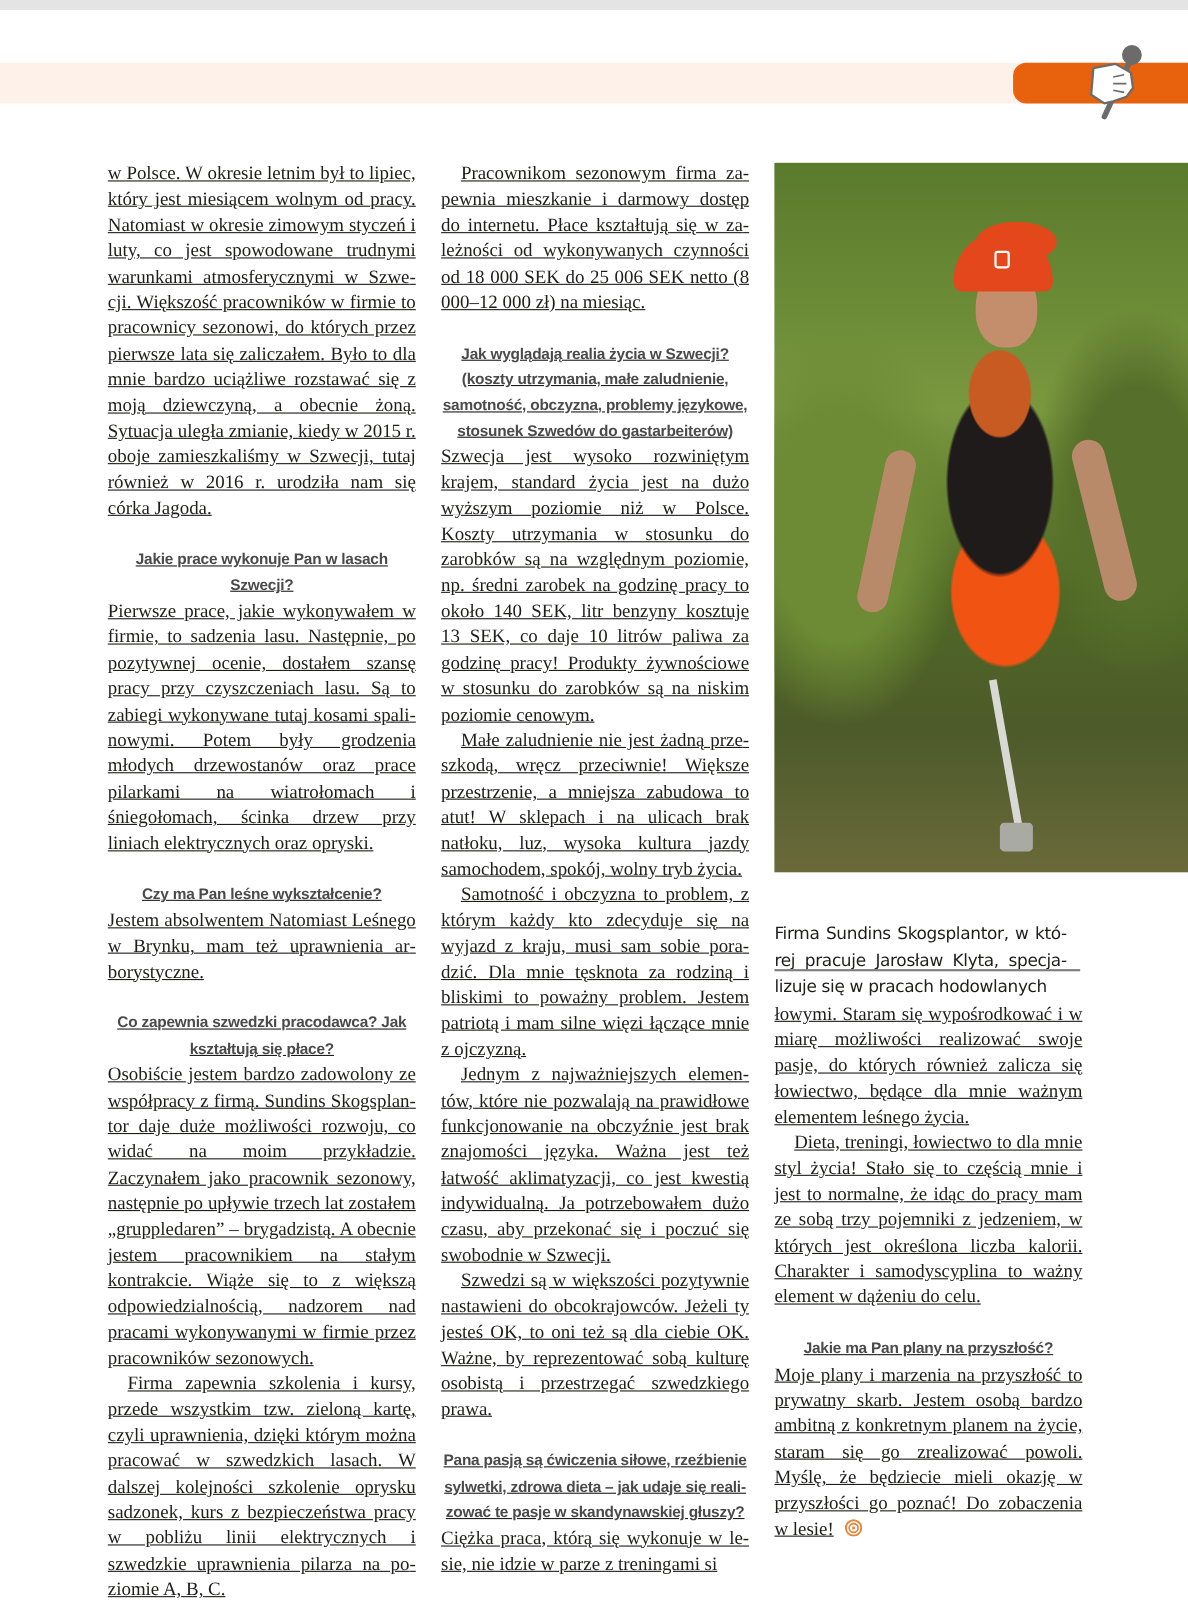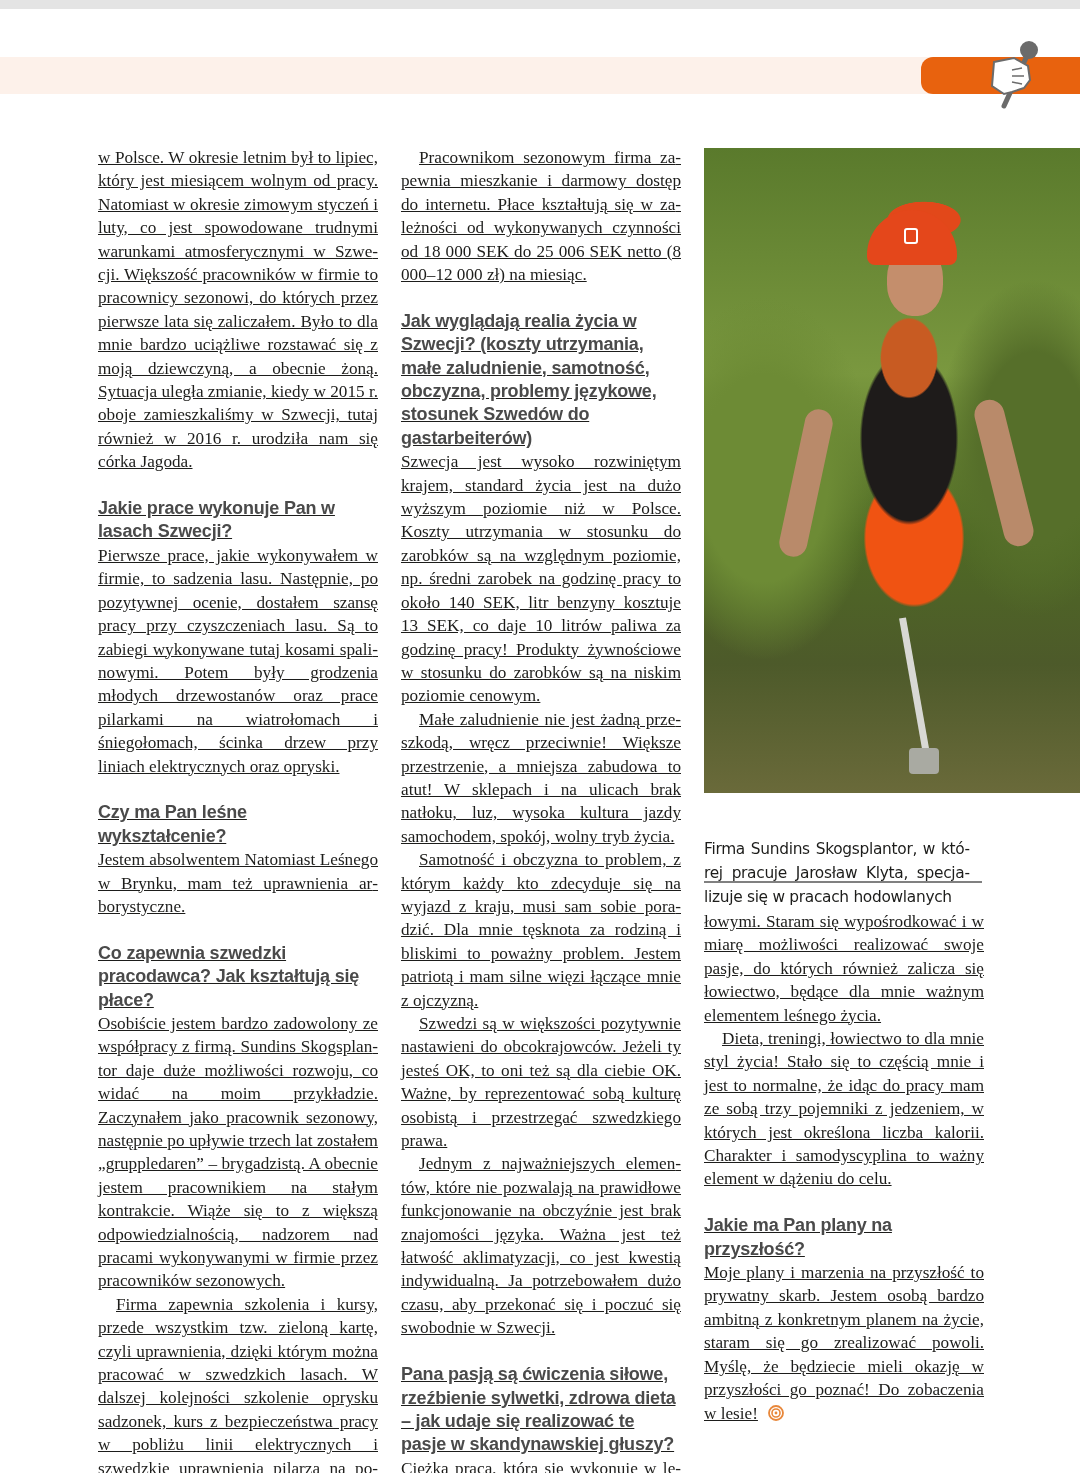--- a/index.html
+++ b/index.html
@@ -11,21 +11,21 @@
   .tab { position: absolute; left: 921px; top: 57px; width: 159px; height: 37px; background: #e8620e; border-radius: 12px 0 0 12px; }
   .mic-icon { position: absolute; left: 978px; top: 36px; width: 70px; height: 76px; }
 
   .col { position: absolute; top: 146px; width: 280px; font-size: 17.2px; line-height: 23.4px; text-align: justify; hyphens: manual; text-decoration: underline; }
   .col1 { left: 98px; }
   .col2 { left: 401px; }
   .col3 { left: 704px; top: 910px; width: 280px; }
 
   .col p { margin: 0; }
   .col p.indent { text-indent: 18px; }
-  .col h3 { font-family: "Liberation Sans", "DejaVu Sans", sans-serif; font-weight: bold; color: #4a4a4a; font-size: 18px; line-height: 23.4px; margin-top: 23.4px; text-align: left; letter-spacing: -0.2px; }
+  .col h3 { font-family: "Liberation Sans", "DejaVu Sans", sans-serif; font-weight: bold; color: #4a4a4a; font-size: 14px; line-height: 23.4px; margin-top: 23.4px; text-align: center; letter-spacing: -0.2px; }
 
   .photo { position: absolute; left: 704px; top: 148px; width: 376px; height: 645px; overflow: hidden;
     background:
       radial-gradient(ellipse 60px 30px at 220px 72px, #e2481a 60%, transparent 62%),
       radial-gradient(ellipse 50px 70px at 205px 210px, #c85b22 55%, transparent 58%),
       linear-gradient(180deg, transparent 0, transparent 230px, transparent 230px),
       radial-gradient(ellipse 85px 150px at 205px 290px, #1e1b1a 55%, transparent 58%),
       radial-gradient(ellipse 80px 110px at 210px 390px, #f05312 60%, transparent 63%),
       radial-gradient(ellipse 160px 260px at 60px 330px, #6d8b35 40%, transparent 70%),
       radial-gradient(ellipse 140px 240px at 330px 300px, #566f2a 40%, transparent 70%),
@@ -68,22 +68,22 @@
   <p>Osobiście jestem bardzo zadowolony ze współpracy z firmą. Sundins Skogsplan­tor daje duże możliwości rozwoju, co wi­dać na moim przykładzie. Zaczynałem jako pracownik sezonowy, następnie po upływie trzech lat zostałem „gruppleda­ren” – brygadzistą. A obecnie jestem pracownikiem na stałym kontrakcie. Wiąże się to z większą odpowiedzial­nością, nadzorem nad pracami wyko­nywanymi w firmie przez pracowników sezonowych.</p>
   <p class="indent">Firma zapewnia szkolenia i kursy, przede wszystkim tzw. zieloną kartę, czyli uprawnienia, dzięki którym moż­na pracować w szwedzkich lasach. W dalszej kolejności szkolenie opry­sku sadzonek, kurs z bezpieczeństwa pracy w pobliżu linii elektrycznych i szwedzkie uprawnienia pilarza na po­ziomie A, B, C.</p>
 </div>
 
 <div class="col col2">
   <p class="indent">Pracownikom sezonowym firma za­pewnia mieszkanie i darmowy dostęp do internetu. Płace kształtują się w za­leżności od wykonywanych czynności od 18 000 SEK do 25 006 SEK netto (8 000–12 000 zł) na miesiąc.</p>
   <h3>Jak wyglądają realia życia w Szwecji? (koszty utrzymania, małe zaludnienie, samotność, obczyzna, problemy języko­we, stosunek Szwedów do gastarbeiterów)</h3>
   <p>Szwecja jest wysoko rozwiniętym krajem, standard życia jest na dużo wyższym po­ziomie niż w Polsce. Koszty utrzymania w stosunku do zarobków są na względ­nym poziomie, np. średni zarobek na godzinę pracy to około 140 SEK, litr benzyny kosztuje 13 SEK, co daje 10 li­trów paliwa za godzinę pracy! Produk­ty żywnościowe w stosunku do zarobków są na niskim poziomie cenowym.</p>
   <p class="indent">Małe zaludnienie nie jest żadną prze­szkodą, wręcz przeciwnie! Większe prze­strzenie, a mniejsza zabudowa to atut! W sklepach i na ulicach brak natłoku, luz, wysoka kultura jazdy samochodem, spokój, wolny tryb życia.</p>
   <p class="indent">Samotność i obczyzna to problem, z którym każdy kto zdecyduje się na wyjazd z kraju, musi sam sobie pora­dzić. Dla mnie tęsknota za rodziną i blis­kimi to poważny problem. Jestem pa­triotą i mam silne więzi łączące mnie z ojczyzną.</p>
+  <p class="indent">Jednym z najważniejszych elemen­tów, które nie pozwalają na prawidło­we funkcjonowanie na obczyźnie jest brak znajomości języka. Ważna jest też łatwość aklimatyzacji, co jest kwestią indywidualną. Ja potrzebowałem dużo czasu, aby przekonać się i poczuć się swobodnie w Szwecji.</p>
   <p class="indent">Szwedzi są w większości pozytywnie nastawieni do obcokrajowców. Jeżeli ty jesteś OK, to oni też są dla ciebie OK. Ważne, by reprezentować sobą kultu­rę osobistą i przestrzegać szwedzkie­go prawa.</p>
-  <p class="indent">Jednym z najważniejszych elemen­tów, które nie pozwalają na prawidło­we funkcjonowanie na obczyźnie jest brak znajomości języka. Ważna jest też łatwość aklimatyzacji, co jest kwestią indywidualną. Ja potrzebowałem dużo czasu, aby przekonać się i poczuć się swobodnie w Szwecji.</p>
   <h3>Pana pasją są ćwiczenia siłowe, rzeźbienie sylwetki, zdrowa dieta – jak udaje się reali­zować te pasje w skandynawskiej głuszy?</h3>
   <p>Ciężka praca, którą się wykonuje w le­sie, nie idzie w parze z treningami si­</p>
 </div>
 
 <div class="photo" title="Forest worker in orange helmet and protective trousers using a brush cutter among young spruce trees">
   <div class="arm-l"></div>
   <div class="arm-r"></div>
   <div class="head"></div>
   <div class="helmet"></div>
   <div class="logo"></div>

